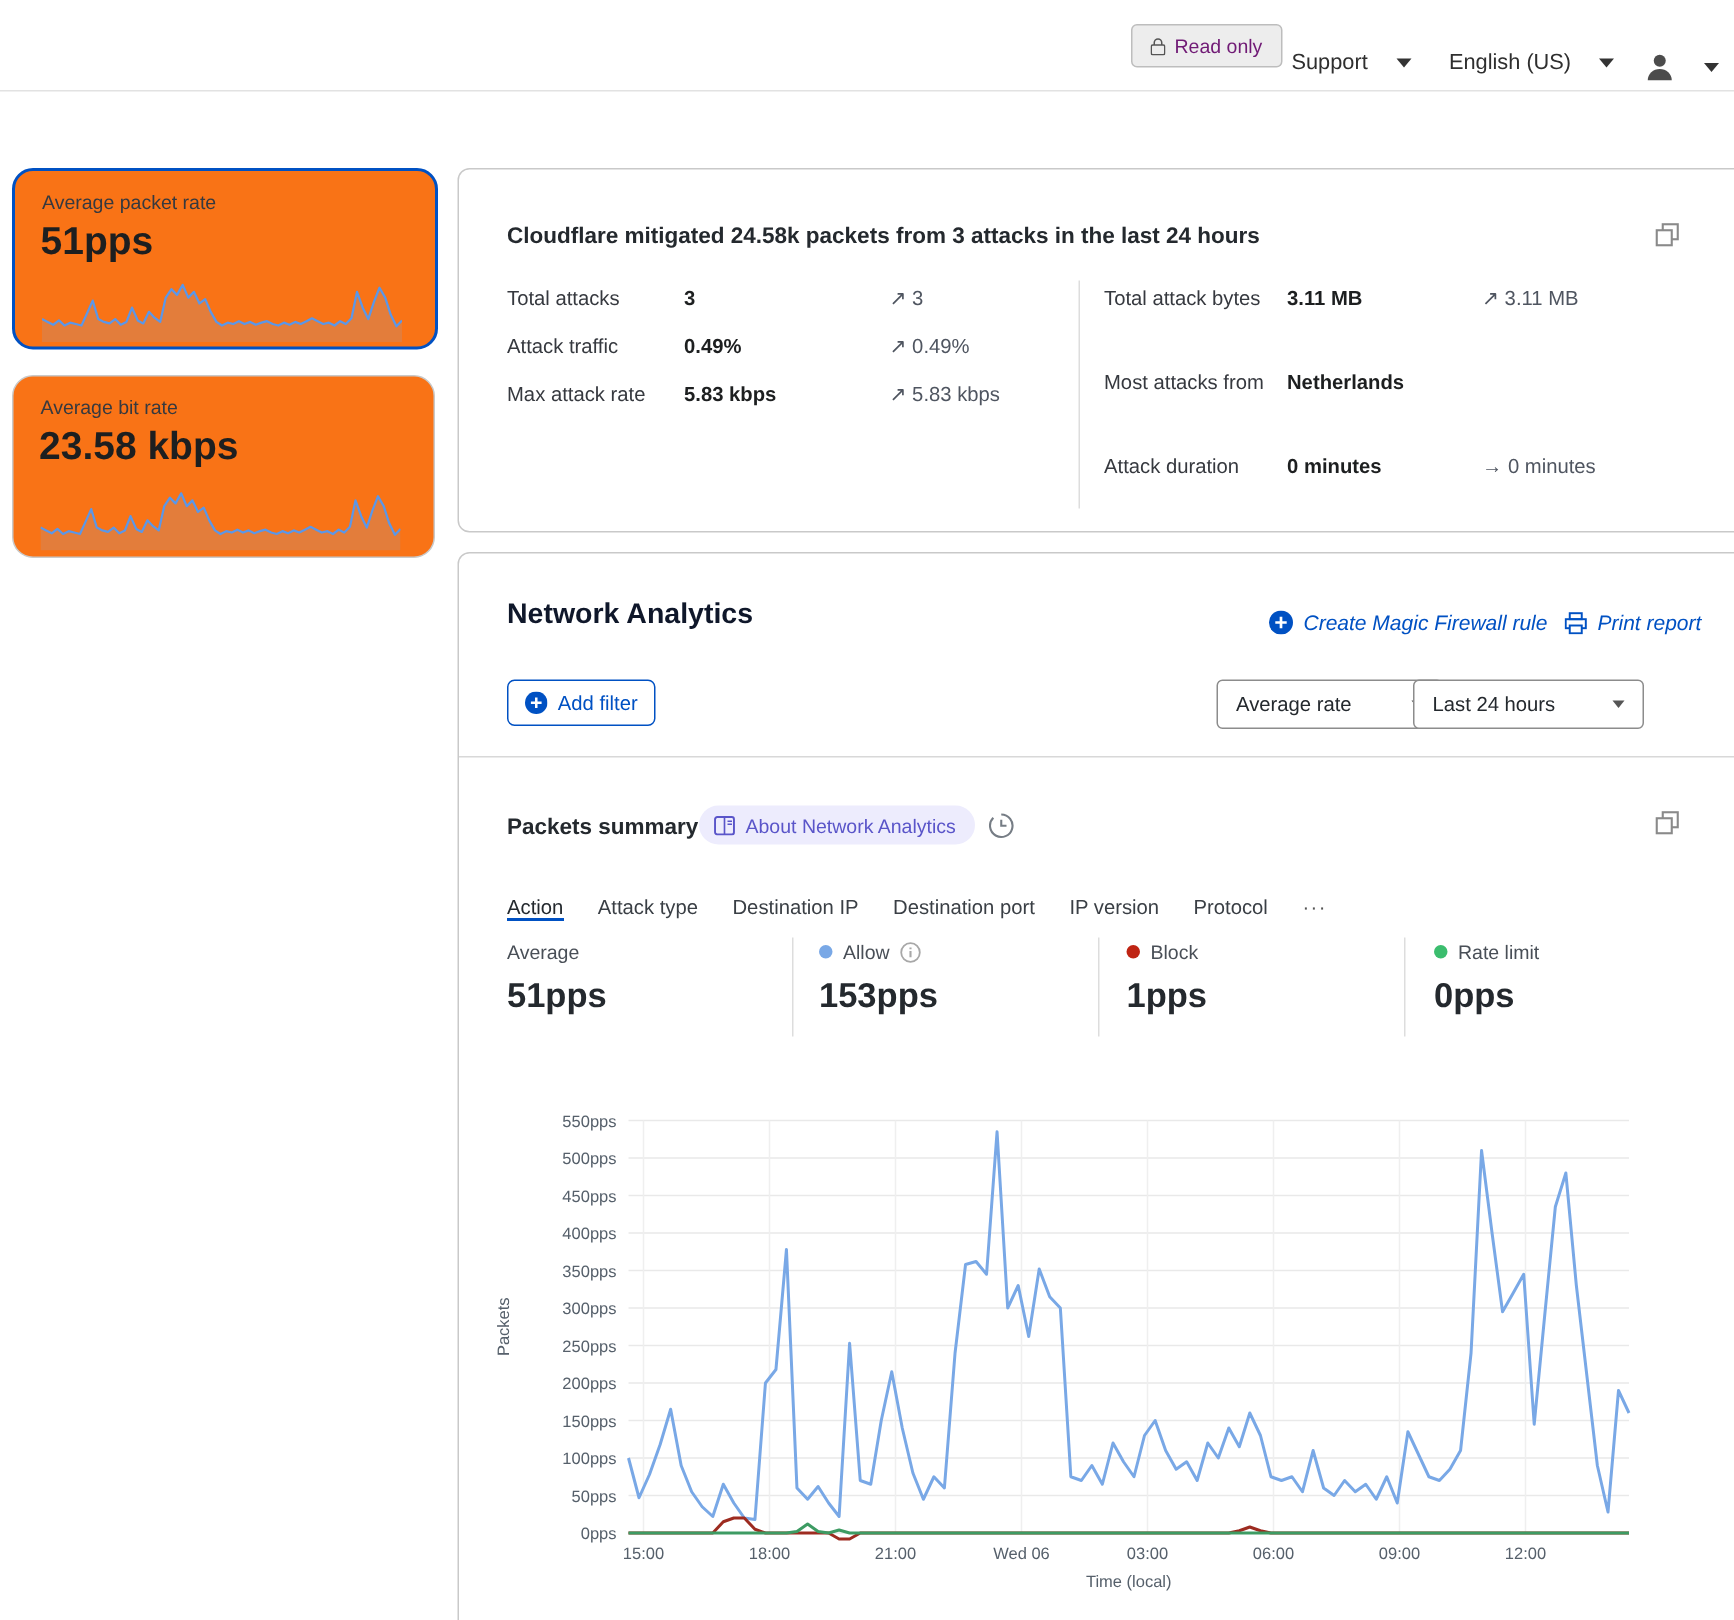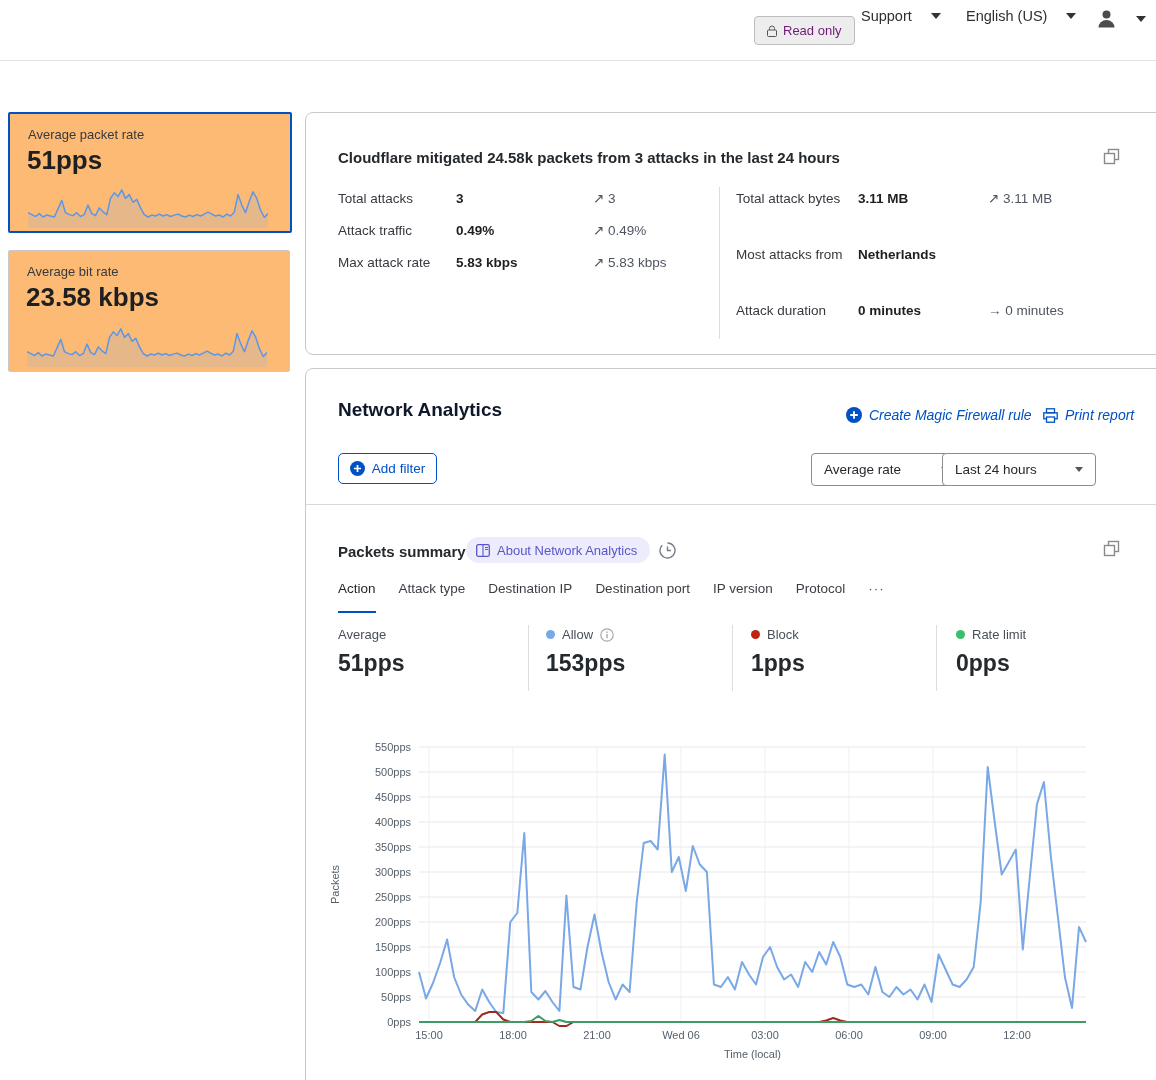--- a/index.html
+++ b/index.html
@@ -6,26 +6,26 @@
   .page{position:relative;width:1156px;height:1080px;overflow:hidden;background:#fff;
         font-family:"Liberation Sans",sans-serif;color:#222;}
   .abs{position:absolute;}
 
   
   .hdr{position:absolute;left:0;top:0;width:1156px;height:60px;background:#fff;border-bottom:1px solid #e2e2e2;}
   .logo{position:absolute;left:16px;top:5px;width:120px;height:50px;}
   .logo-text{position:absolute;left:0;top:29px;font-size:13px;font-weight:bold;letter-spacing:2.5px;color:#222;}
   .badge-ro{position:absolute;left:754px;top:16px;height:27px;padding:0 12px;display:flex;align-items:center;gap:6px;
             background:#ededed;border:1px solid #bdbdbd;border-radius:4px;font-size:13px;color:#701a75;}
-  .hdr-item{position:absolute;top:8px;display:flex;align-items:center;gap:19px;font-size:14.5px;color:#2f2f2f;cursor:pointer;}
+  .hdr-item{position:absolute;top:34px;display:flex;align-items:center;gap:19px;font-size:14.5px;color:#2f2f2f;cursor:pointer;}
   .caret{width:0;height:0;border-left:5px solid transparent;border-right:5px solid transparent;border-top:6px solid #333;}
   .caret.sm{border-left-width:4px;border-right-width:4px;border-top-width:5px;border-top-color:#555;}
 
   
-  .card{position:absolute;left:8px;width:280px;background:#fdba74;border-radius:2px;}
+  .card{position:absolute;left:8px;width:280px;background:#f97316;border-radius:14px;}
   .card.sel{border:2px solid #0051c3;}
   .card.plain{border:1px solid #c9c9c9;}
   .card-label{position:absolute;left:18px;top:13px;font-size:13px;color:#36393f;}
   .card-value{position:absolute;left:17px;top:31px;font-size:26px;font-weight:bold;color:#1d1f20;}
   .card-spark{position:absolute;left:18px;top:70px;}
 
   
   .panel{position:absolute;left:305px;width:900px;background:#fff;border:1px solid #c9c9c9;border-radius:8px;}
   .p-title{position:absolute;left:32px;font-size:15px;font-weight:bold;color:#24292e;}
   .copy-ic{position:absolute;cursor:pointer;}
@@ -45,21 +45,21 @@
               display:flex;align-items:center;justify-content:center;gap:7px;font-size:13.5px;color:#0051c3;
               background:#fff;cursor:pointer;box-sizing:border-box;}
   .select{position:absolute;top:84px;height:33px;border:1px solid #8c8c8c;border-radius:4px;background:#fff;
           display:flex;align-items:center;font-size:13.5px;color:#24292e;padding:0 12px;box-sizing:border-box;cursor:pointer;}
   .select .caret{margin-left:auto;}
 
   
   .pill{position:absolute;left:160px;top:168px;height:26px;border-radius:13px;background:#edecfd;
         display:flex;align-items:center;gap:7px;padding:0 13px 0 10px;font-size:13px;color:#5a55c9;cursor:pointer;}
   .tabs{position:absolute;left:32px;top:212px;display:flex;gap:23px;font-size:13.5px;color:#3a3f45;}
-  .tab{padding-bottom:15px;cursor:pointer;}
+  .tab{padding-bottom:0;cursor:pointer;margin-top:16px;}
   .tab.active{border-bottom:2px solid #0051c3;color:#24292e;}
   .tab.more{color:#555;letter-spacing:1px;cursor:pointer;}
   .stat-col{position:absolute;top:258px;}
   .stat-col .lab{display:flex;align-items:center;gap:7px;font-size:13px;color:#494f57;}
   .stat-col .val{margin-top:8px;font-size:23px;font-weight:bold;color:#24292e;}
   .dot{width:9px;height:9px;border-radius:50%;display:inline-block;}
   .scol-div{position:absolute;top:256px;height:66px;width:1px;background:#ddd;}
 
   text{font-family:"Liberation Sans",sans-serif;}
 </style>

